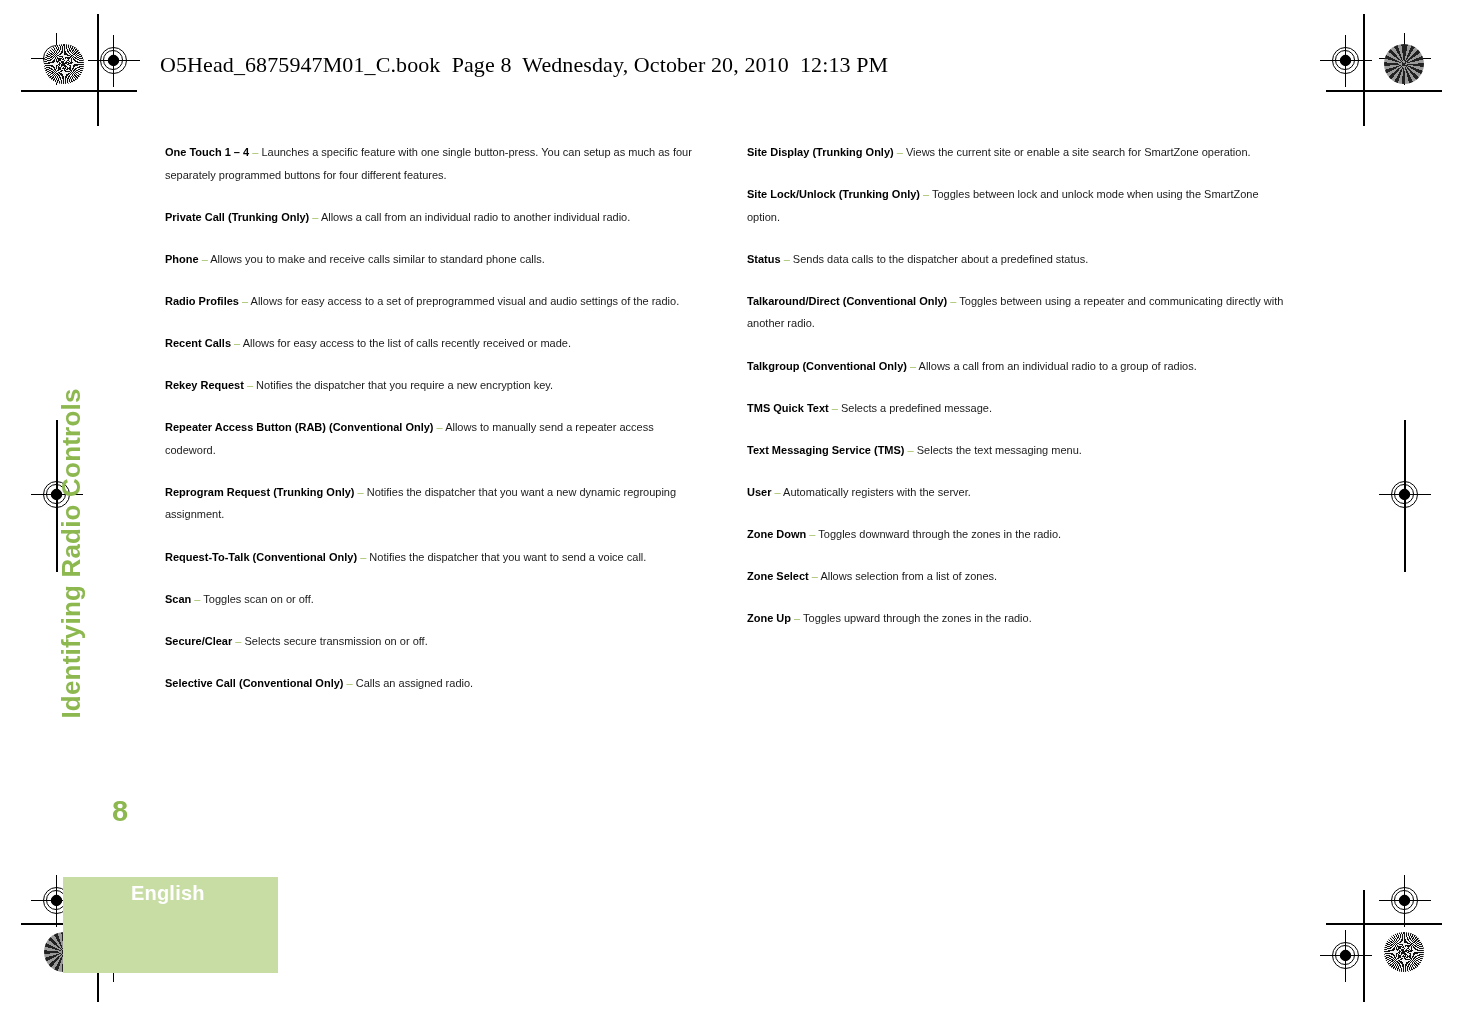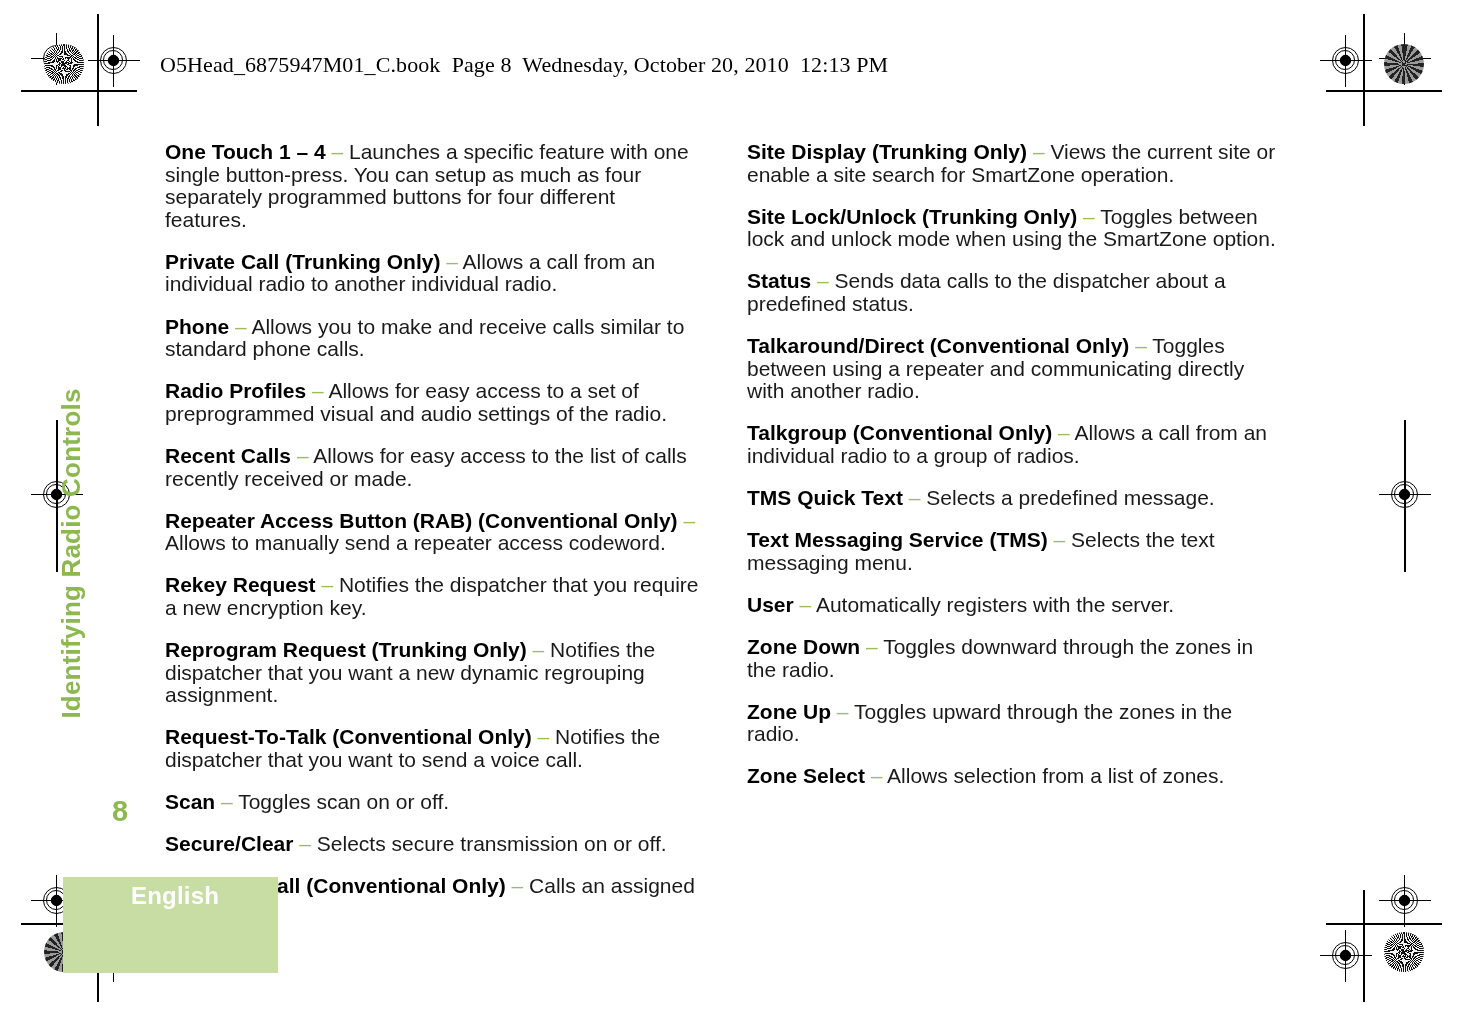--- a/index.html
+++ b/index.html
@@ -119,21 +119,21 @@
     left: 63px;
     top: 877px;
     width: 215px;
     height: 96px;
     background: #c8dda4;
   }
   .lang-label {
     position: absolute;
     left: 131px;
     top: 882px;
-    font-size: 24px;
+    font-size: 20px;
     font-weight: bold;
     color: #ffffff;
     letter-spacing: 0.2px;
   }
 
   
   .columns {
     position: absolute;
     left: 165px;
     top: 141px;
@@ -141,21 +141,21 @@
     display: flex;
     gap: 48px;
   }
   .col {
     width: 536px;
   }
   .col.right { width: 540px; }
 
   .entry {
     margin: 0 0 19.5px 0;
-    font-size: 21px;
+    font-size: 11px;
     line-height: 22.6px;
     color: #1a1a1a;
     text-align: left;
   }
   .entry .term {
     font-weight: bold;
     color: #000;
   }
   .entry .dash {
     color: #9dbd5c;
@@ -263,39 +263,39 @@
 
 <div class="chapter-tab">Identifying Radio Controls</div>
 
 <div class="columns">
   <div class="col left">
       <p class="entry"><span class="term">One Touch 1 – 4</span><span class="dash"> – </span><span class="desc">Launches a specific feature with one single button-press. You can setup as much as four separately programmed buttons for four different features.</span></p>
       <p class="entry"><span class="term">Private Call (Trunking Only)</span><span class="dash"> – </span><span class="desc">Allows a call from an individual radio to another individual radio.</span></p>
       <p class="entry"><span class="term">Phone</span><span class="dash"> – </span><span class="desc">Allows you to make and receive calls similar to standard phone calls.</span></p>
       <p class="entry"><span class="term">Radio Profiles</span><span class="dash"> – </span><span class="desc">Allows for easy access to a set of preprogrammed visual and audio settings of the radio.</span></p>
       <p class="entry"><span class="term">Recent Calls</span><span class="dash"> – </span><span class="desc">Allows for easy access to the list of calls recently received or made.</span></p>
+      <p class="entry"><span class="term">Rekey Request</span><span class="dash"> – </span><span class="desc">Notifies the dispatcher that you require a new encryption key.</span></p>
       <p class="entry"><span class="term">Repeater Access Button (RAB) (Conventional Only)</span><span class="dash"> – </span><span class="desc">Allows to manually send a repeater access codeword.</span></p>
-      <p class="entry"><span class="term">Rekey Request</span><span class="dash"> – </span><span class="desc">Notifies the dispatcher that you require a new encryption key.</span></p>
       <p class="entry"><span class="term">Reprogram Request (Trunking Only)</span><span class="dash"> – </span><span class="desc">Notifies the dispatcher that you want a new dynamic regrouping assignment.</span></p>
       <p class="entry"><span class="term">Request-To-Talk (Conventional Only)</span><span class="dash"> – </span><span class="desc">Notifies the dispatcher that you want to send a voice call.</span></p>
       <p class="entry"><span class="term">Scan</span><span class="dash"> – </span><span class="desc">Toggles scan on or off.</span></p>
       <p class="entry"><span class="term">Secure/Clear</span><span class="dash"> – </span><span class="desc">Selects secure transmission on or off.</span></p>
       <p class="entry"><span class="term">Selective Call (Conventional Only)</span><span class="dash"> – </span><span class="desc">Calls an assigned radio.</span></p>
     </div>
   <div class="col right">
       <p class="entry"><span class="term">Site Display (Trunking Only)</span><span class="dash"> – </span><span class="desc">Views the current site or enable a site search for SmartZone operation.</span></p>
       <p class="entry"><span class="term">Site Lock/Unlock (Trunking Only)</span><span class="dash"> – </span><span class="desc">Toggles between lock and unlock mode when using the SmartZone option.</span></p>
       <p class="entry"><span class="term">Status</span><span class="dash"> – </span><span class="desc">Sends data calls to the dispatcher about a predefined status.</span></p>
       <p class="entry"><span class="term">Talkaround/Direct (Conventional Only)</span><span class="dash"> – </span><span class="desc">Toggles between using a repeater and communicating directly with another radio.</span></p>
       <p class="entry"><span class="term">Talkgroup (Conventional Only)</span><span class="dash"> – </span><span class="desc">Allows a call from an individual radio to a group of radios.</span></p>
       <p class="entry"><span class="term">TMS Quick Text</span><span class="dash"> – </span><span class="desc">Selects a predefined message.</span></p>
       <p class="entry"><span class="term">Text Messaging Service (TMS)</span><span class="dash"> – </span><span class="desc">Selects the text messaging menu.</span></p>
       <p class="entry"><span class="term">User</span><span class="dash"> – </span><span class="desc">Automatically registers with the server.</span></p>
       <p class="entry"><span class="term">Zone Down</span><span class="dash"> – </span><span class="desc">Toggles downward through the zones in the radio.</span></p>
+      <p class="entry"><span class="term">Zone Select</span><span class="dash"> – </span><span class="desc">Allows selection from a list of zones.</span></p>
       <p class="entry"><span class="term">Zone Up</span><span class="dash"> – </span><span class="desc">Toggles upward through the zones in the radio.</span></p>
-      <p class="entry"><span class="term">Zone Select</span><span class="dash"> – </span><span class="desc">Allows selection from a list of zones.</span></p>
     </div>
 </div>
 
 <div class="page-number">8</div>
 
 <div class="lang-block"></div>
 <div class="lang-label">English</div>
 
 </body></html>

